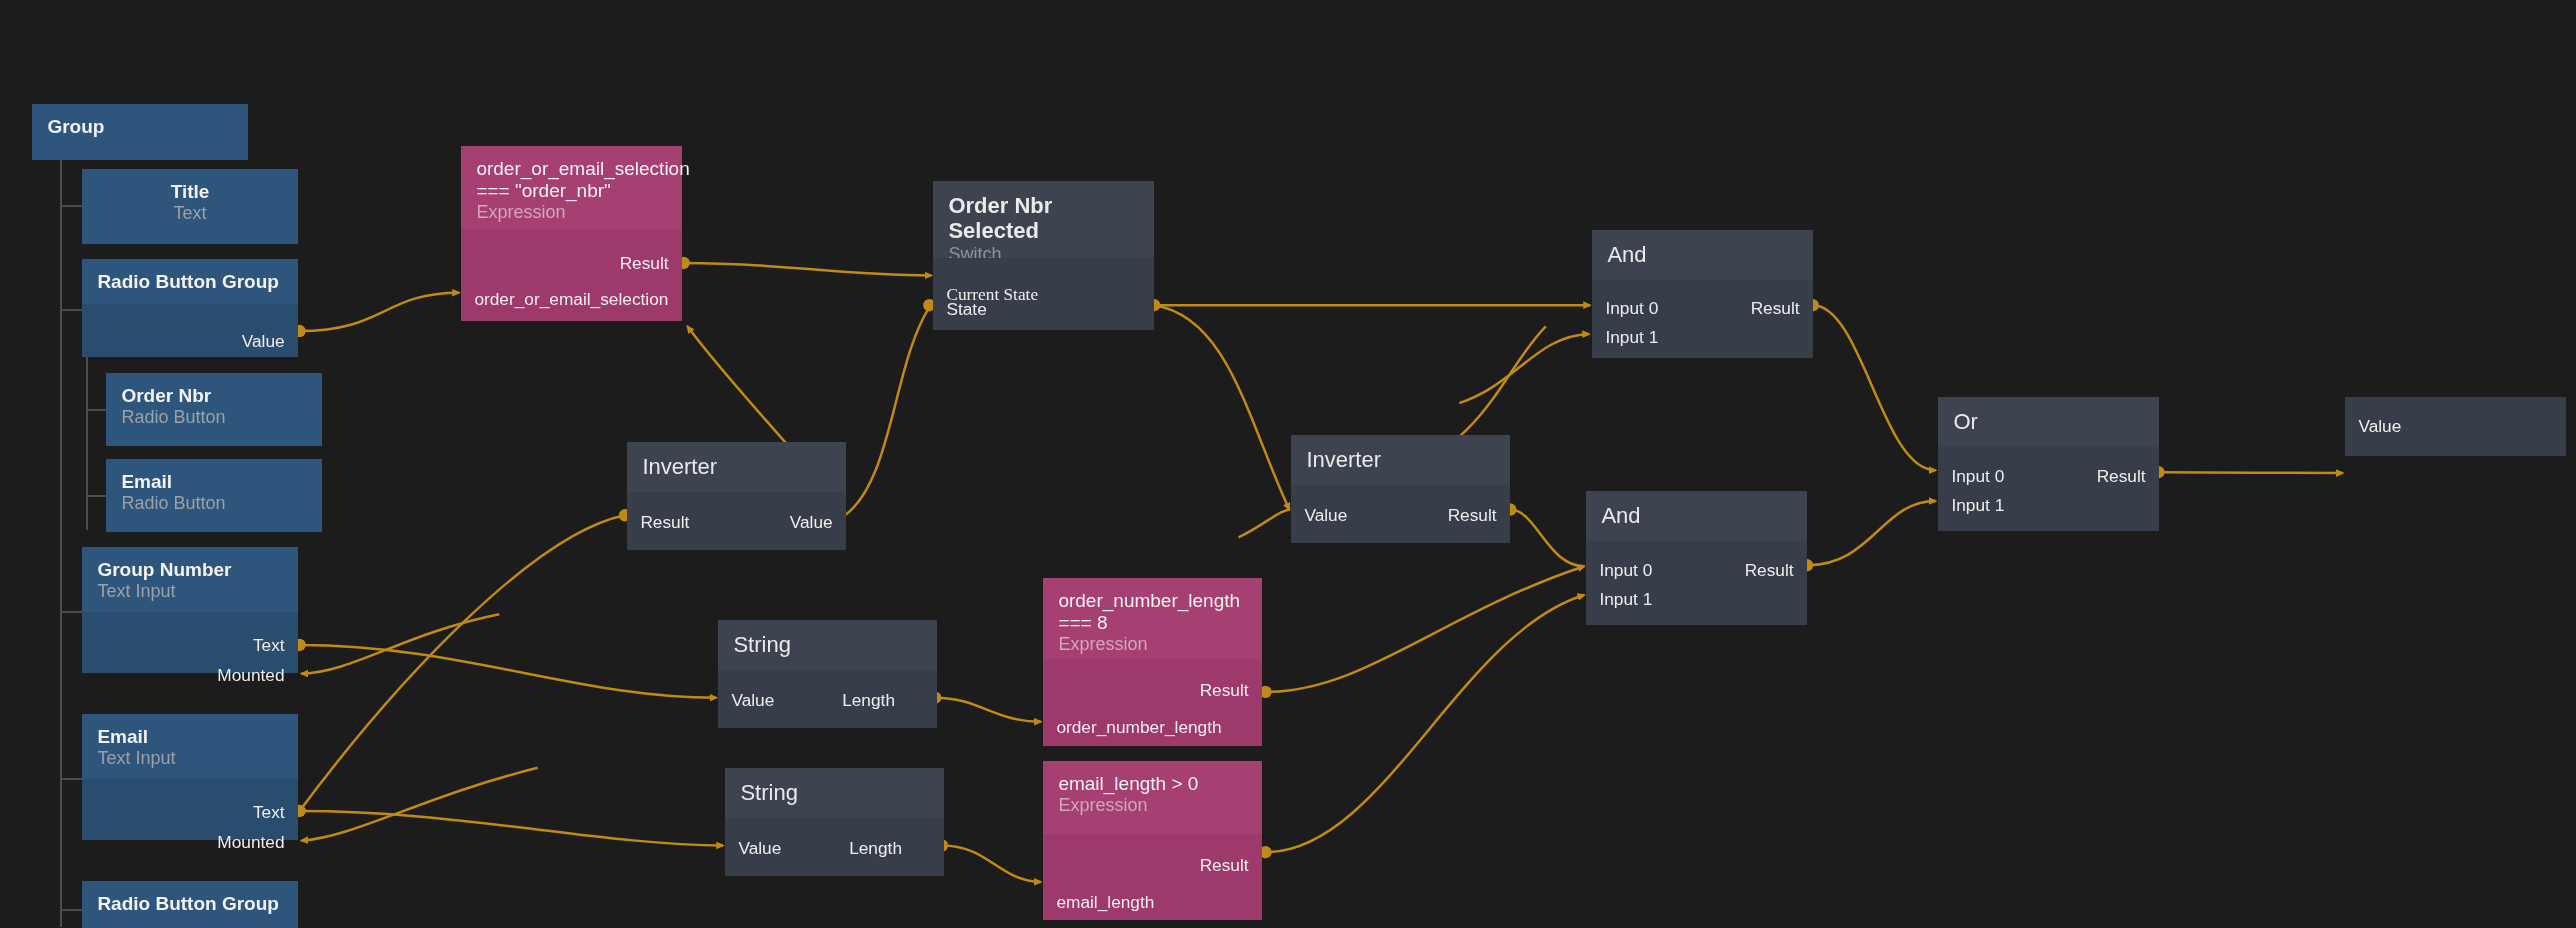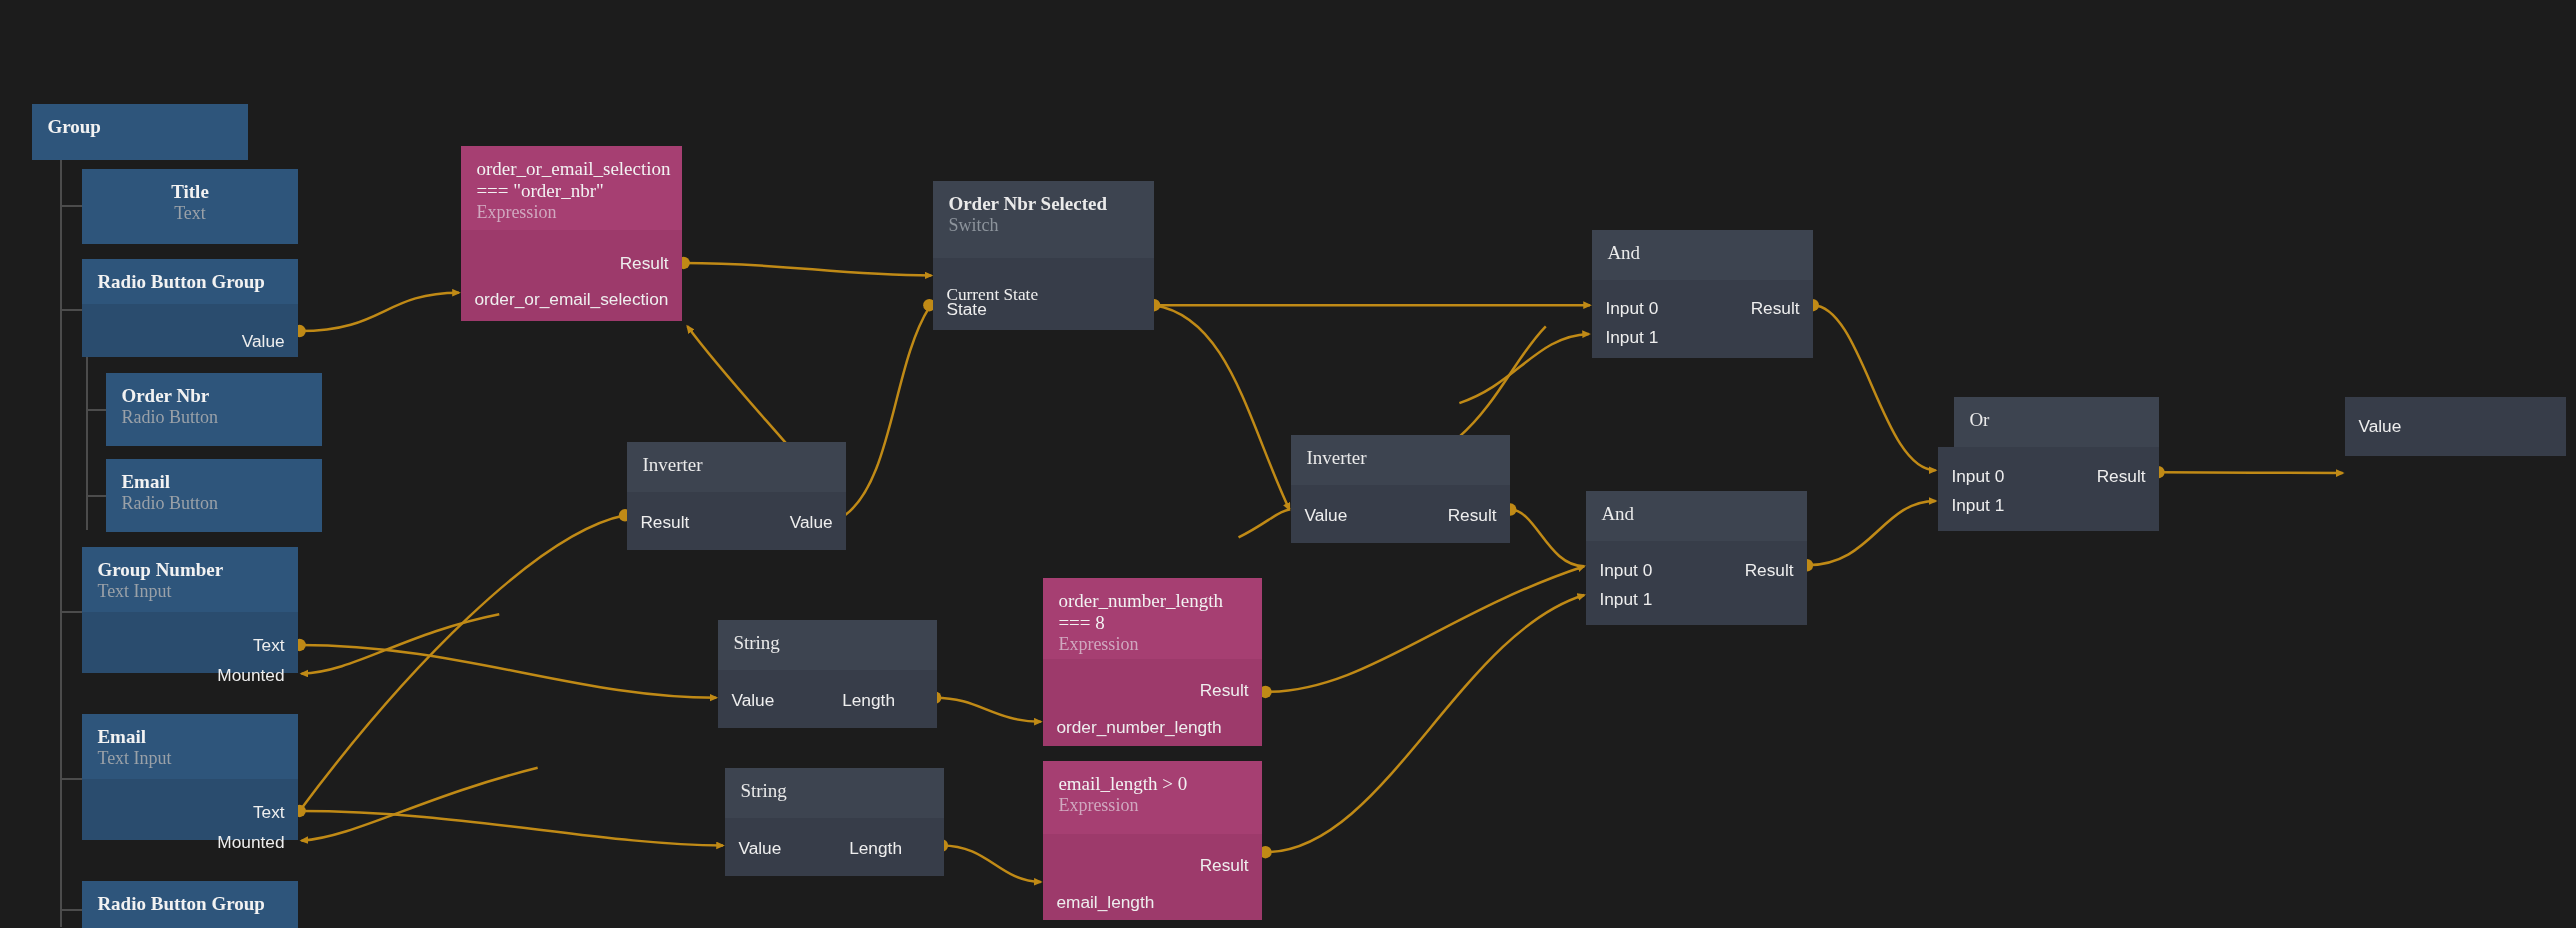--- a/index.html
+++ b/index.html
@@ -32,21 +32,20 @@
   }
 
   
   .node {
     position: absolute;
     box-sizing: border-box;
   }
   .node .hdr {
     padding: 11.5px 15.4px 11.5px 15.4px;
     box-sizing: border-box;
-    font-family: Liberation Serif, serif;
   }
   .node .title {
     font-size: 19px;
     font-weight: bold;
     line-height: 1.18;
     color: #f2f2f2;
     white-space: pre-line;
   }
   .node .subtitle {
     font-size: 18px;
@@ -59,21 +58,21 @@
     box-sizing: border-box;
   }
 
   
   .node.comp .hdr { background: #2e557b; }
   .node.comp .body { background: #2a4c6e; }
 
   
   .node.logic .hdr { background: #3d4450; }
   .node.logic .body { background: #373d49; }
-  .node.logic .title { font-weight: normal; font-size: 19px; color: #eaeaea; }
+  .node.logic .title { font-weight: normal; font-size: 22px; color: #eaeaea; }
   .node.logic .subtitle { color: #8d949c; }
 
   
   .node.expr .hdr { background: #a63f72; }
   .node.expr .body { background: #9d3a6b; }
   .node.expr .title { font-weight: normal; font-size: 19px; }
   .node.expr .subtitle { color: #d0a8bf; }
 
   
   .port {
@@ -304,21 +303,21 @@
       <div class="title">And</div>
     </div>
     <div class="body" style="height:84px;">
       <span class="port in" style="top:21px;">Input 0</span>
       <span class="port in" style="top:50px;">Input 1</span>
       <span class="port out" style="top:21px;">Result</span>
     </div>
   </div>
 
   <div class="node logic" style="left:1938px; top:397px; width:221px;">
-    <div class="hdr" style="height:50px;margin-left:16px;">
+    <div class="hdr" style="height:50px;">
       <div class="title">Or</div>
     </div>
     <div class="body" style="height:84px;">
       <span class="port in" style="top:21px;">Input 0</span>
       <span class="port in" style="top:50px;">Input 1</span>
       <span class="port out" style="top:21px;">Result</span>
     </div>
   </div>
 
   <div class="node logic" style="left:2345px; top:397px; width:221px;">

